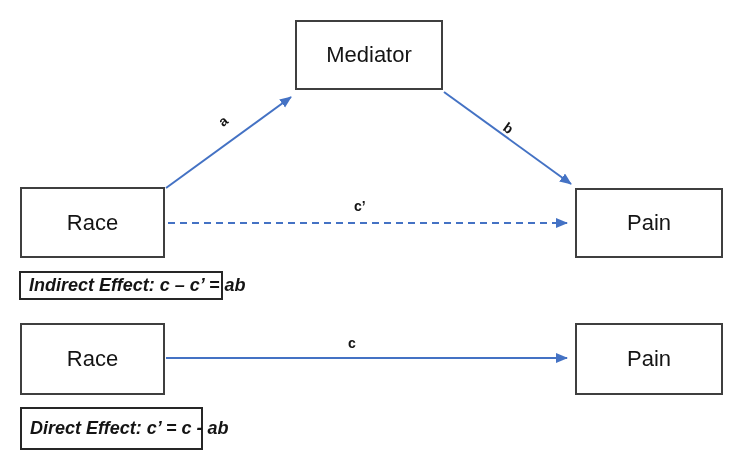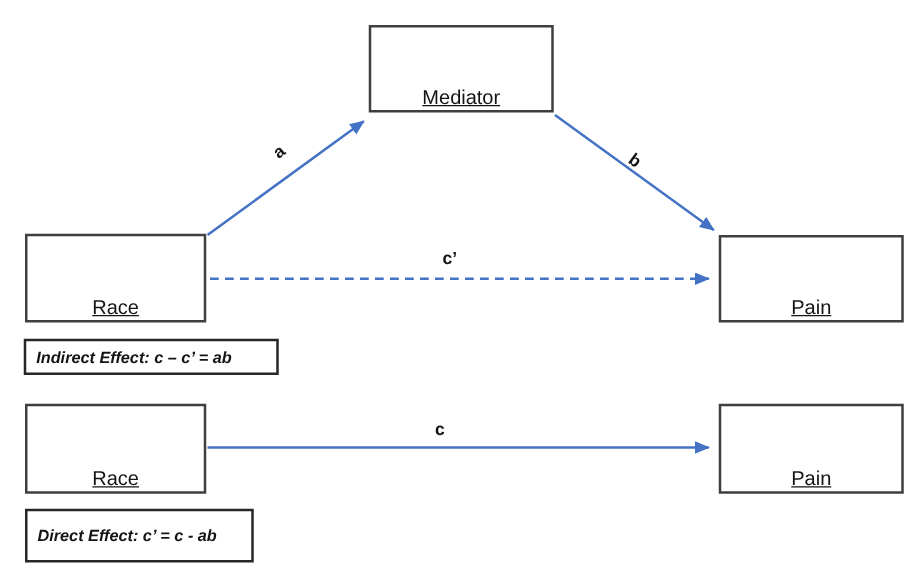--- a/index.html
+++ b/index.html
@@ -10,36 +10,35 @@
     background: #ffffff;
     font-family: "Liberation Sans", sans-serif;
     overflow: hidden;
   }
   .node {
     position: absolute;
     box-sizing: border-box;
     border: 2px solid #3f3f3f;
     background: #ffffff;
     display: flex;
-    align-items: flex-end;
+    align-items: center;
     justify-content: center;
-    font-size: 16px;
+    font-size: 22px;
     color: #141414;
-    text-decoration: underline;
   }
   .caption {
     position: absolute;
     box-sizing: border-box;
     border: 2px solid #262626;
     background: #ffffff;
     display: flex;
     align-items: center;
     justify-content: flex-start;
     padding: 0 8px;
-    font-size: 13px;
+    font-size: 18px;
     font-weight: bold;
     font-style: italic;
     color: #141414;
     white-space: nowrap;
   }
   .path-label {
     position: absolute;
     font-size: 14px;
     font-weight: bold;
     color: #141414;

